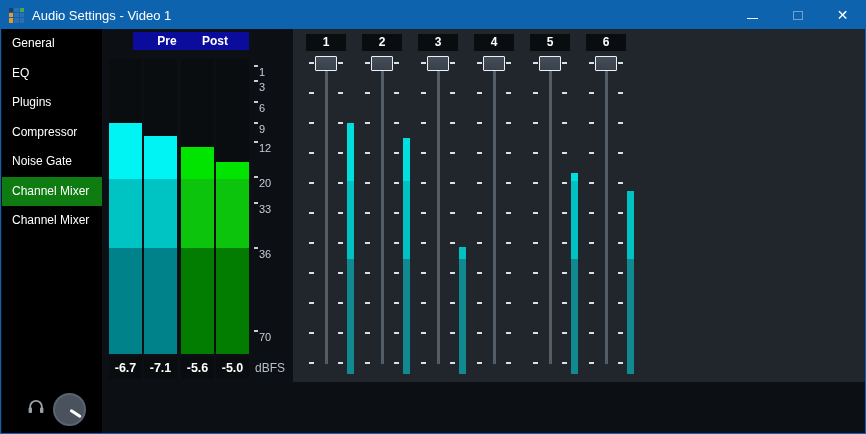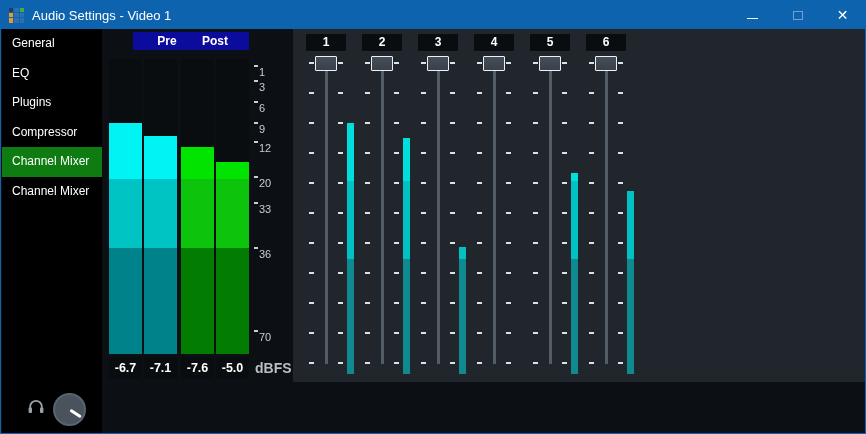--- a/index.html
+++ b/index.html
@@ -20,21 +20,21 @@
   .close-glyph{font-size:14px;line-height:1;}
   
   .sidebar{position:absolute;left:1px;top:28px;width:100px;height:405px;background:#000;}
   .side-item{height:29.5px;line-height:29.5px;padding-left:10px;color:#fff;font-size:12px;
              white-space:nowrap;overflow:hidden;}
   
   .abs{position:absolute;}
   .navy-hdr{background:#0b0b9c;color:#fff;font-weight:bold;font-size:12px;text-align:center;line-height:18px;}
   .blackcol{background:#0a0d10;}
   .val-box{background:#0a0d10;color:#fff;font-weight:bold;font-size:12.5px;text-align:center;line-height:22px;}
-  .unit-lbl{color:#b9bfc7;font-size:14px;line-height:22px;font-weight:bold;}
+  .unit-lbl{color:#b9bfc7;font-size:12px;line-height:22px;}
   .scale-lbl{color:#c9cdd3;font-size:11px;line-height:14px;}
   .tick-dash{background:#c9cdd3;width:4px;height:2px;}
   .slider-panel{position:absolute;left:292px;top:28px;width:573px;height:353px;background:#21262d;}
   .ch-hdr{background:#0a0d10;color:#fff;font-weight:bold;font-size:12px;text-align:center;line-height:17px;}
   .ch-track{background:#535d68;}
   .ch-dash{background:#dde1e6;width:5px;height:2px;}
   .ch-handle{background:linear-gradient(#454e59,#39424b);border:1.5px solid #eef1f4;border-radius:1px;}
   
   .close-btn{position:absolute;left:708px;top:390px;width:152px;height:33px;background:#272c34;
              border:1px solid #5a626b;color:#fff;font-weight:bold;font-size:13px;
@@ -75,20 +75,21 @@
           <span class="close-glyph">✕</span>
         </div>
     </div>
   </div>
 
   <div class="sidebar" id="sidebar">
       <div class="side-item">General</div>
       <div class="side-item">EQ</div>
       <div class="side-item">Plugins</div>
       <div class="side-item">Compressor</div>
+      <div class="side-item">Noise Gate</div>
       <div class="side-item" style="background: rgb(14, 124, 16);">Channel Mixer</div>
       <div class="side-item">Channel Mixer</div>
     </div>
 
   <div class="slider-panel"></div>
 
   <div id="meterLayer">
       <div class="abs navy-hdr" style="left: 108px; top: 31px; width: 68px; height: 18px; margin-left: 24px;">Pre</div>
       <div class="abs navy-hdr" style="left: 180px; top: 31px; width: 68px; height: 18px;">Post</div>
       <div class="abs blackcol" style="left: 108px; top: 58px; width: 33px; height: 295px;"></div>
@@ -98,21 +99,21 @@
       <div class="abs val-box" style="left: 108px; top: 356px; width: 33px; height: 22px;">-6.7</div>
       <div class="abs blackcol" style="left: 143px; top: 58px; width: 33px; height: 295px;"></div>
       <div class="abs" style="left: 143px; top: 135px; width: 33px; height: 43px; background: rgb(0, 244, 244);"></div>
       <div class="abs" style="left: 143px; top: 178px; width: 33px; height: 69px; background: rgb(0, 195, 195);"></div>
       <div class="abs" style="left: 143px; top: 247px; width: 33px; height: 106px; background: rgb(0, 130, 138);"></div>
       <div class="abs val-box" style="left: 143px; top: 356px; width: 33px; height: 22px;">-7.1</div>
       <div class="abs blackcol" style="left: 180px; top: 58px; width: 33px; height: 295px;"></div>
       <div class="abs" style="left: 180px; top: 146px; width: 33px; height: 32px; background: rgb(0, 228, 0);"></div>
       <div class="abs" style="left: 180px; top: 178px; width: 33px; height: 69px; background: rgb(12, 196, 12);"></div>
       <div class="abs" style="left: 180px; top: 247px; width: 33px; height: 106px; background: rgb(2, 125, 2);"></div>
-      <div class="abs val-box" style="left: 180px; top: 356px; width: 33px; height: 22px;">-7.6</div>
+      <div class="abs val-box" style="left: 180px; top: 356px; width: 33px; height: 22px;">-5.6</div>
       <div class="abs blackcol" style="left: 215px; top: 58px; width: 33px; height: 295px;"></div>
       <div class="abs" style="left: 215px; top: 161px; width: 33px; height: 17px; background: rgb(0, 228, 0);"></div>
       <div class="abs" style="left: 215px; top: 178px; width: 33px; height: 69px; background: rgb(12, 196, 12);"></div>
       <div class="abs" style="left: 215px; top: 247px; width: 33px; height: 106px; background: rgb(2, 125, 2);"></div>
       <div class="abs val-box" style="left: 215px; top: 356px; width: 33px; height: 22px;">-5.0</div>
       <div class="abs tick-dash" style="left: 253px; top: 64px;"></div>
       <div class="abs scale-lbl" style="left: 258px; top: 64px; width: 22px;">1</div>
       <div class="abs tick-dash" style="left: 253px; top: 79px;"></div>
       <div class="abs scale-lbl" style="left: 258px; top: 79px; width: 22px;">3</div>
       <div class="abs tick-dash" style="left: 253px; top: 100px;"></div>

